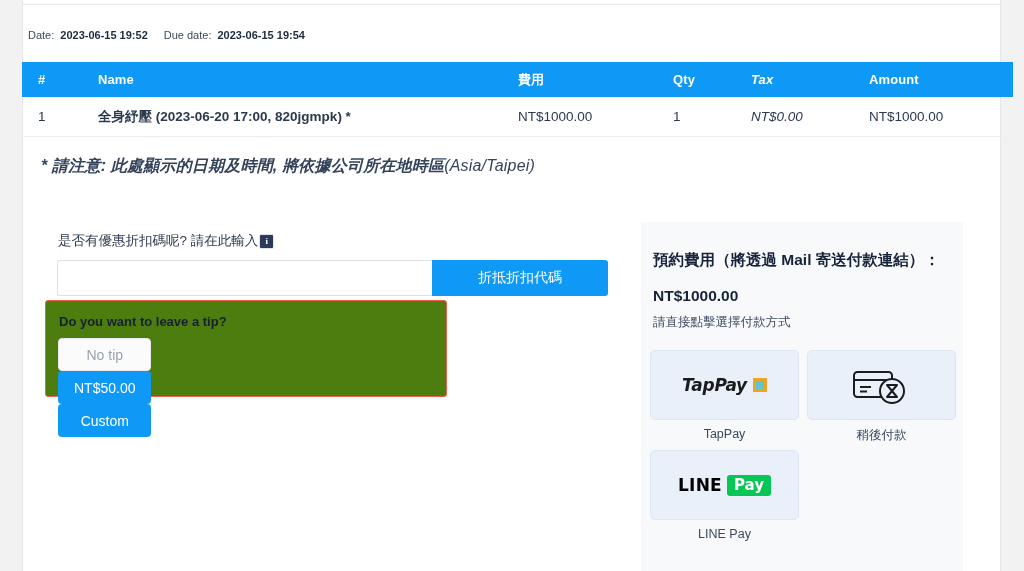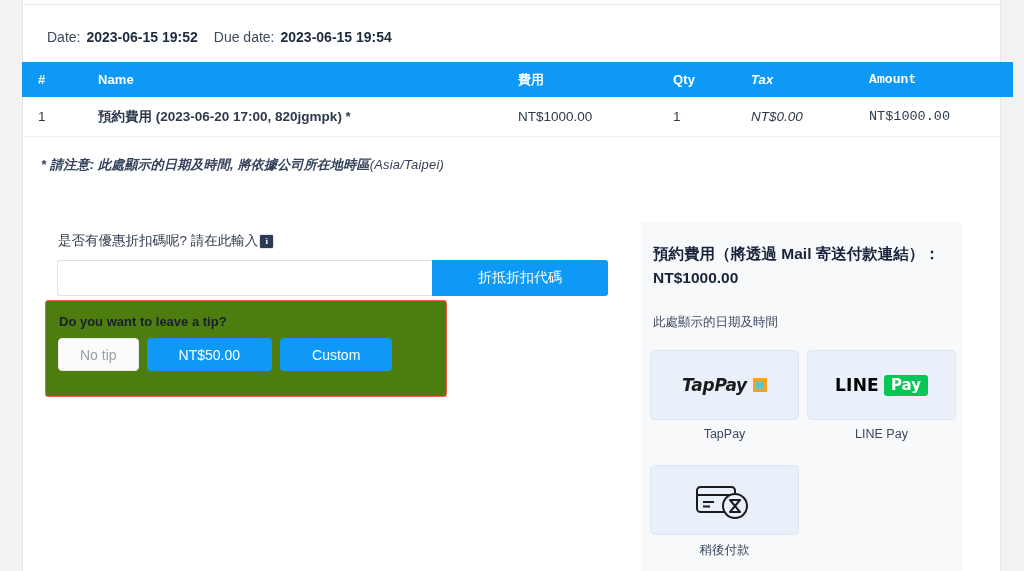--- a/index.html
+++ b/index.html
@@ -46,22 +46,22 @@
   .top-rule {
     position: absolute;
     left: 23px; top: 4px;
     width: 978px; height: 1px;
     background: #e8e8e8;
   }
 
   
   .date-line {
     position: absolute;
-    left: 47px; top: 29px;
-    font-size: 14px;
+    left: 28px; top: 29px;
+    font-size: 11px;
     color: #2e3a4d;
     white-space: nowrap;
   }
   .date-line .lbl {
     font-weight: 400;
     color: #3d4a5c;
   }
   .date-line .val {
     font-weight: 700;
     color: #1d2b3f;
@@ -94,30 +94,30 @@
     height: 39px;
     padding: 0;
     vertical-align: middle;
     border-bottom: 1px solid #efefef;
   }
   .c-num   { width: 60px;  padding-left: 16px !important; }
   .c-name  { width: 420px; margin-left: 36px; }
   .c-fee   { width: 155px; }
   .c-qty   { width: 78px;  }
   .c-tax   { width: 118px; font-style: italic; }
-  .c-amt   { width: 144px; font-family: Liberation Mono, monospace; }
+  .c-amt   { width: 144px; }
 
   .inv-table .c-name-inner .svc { font-weight: 700; }
   .inv-table .c-name-inner .meta { font-weight: 700; }
 
   
   .tz-note {
     position: absolute;
     left: 41px; top: 156px;
-    font-size: 13px;
+    font-size: 16px;
     font-style: italic;
     font-weight: 600;
     color: #34425a;
     letter-spacing: .2px;
   }
   .tz-note .tz-zone { font-weight: 400; }
 
   
   .coupon-label {
     position: absolute;
@@ -189,25 +189,25 @@
     position: absolute;
     left: 13px; top: 13px;
     font-size: 13px;
     font-weight: 700;
     color: #16202e;
   }
   .tip-buttons {
     position: absolute;
     left: 12px; top: 37px;
     display: flex;
-    gap: 8px;
+    flex-direction: column;
   }
   .tip-btn {
     height: 33px;
-    padding: 0 32px;
+    padding: 0 16px;
     min-width: 46px;
     border-radius: 4px;
     border: none;
     background: #0d99f5;
     color: #ffffff;
     font-size: 14px;
     font-family: "Liberation Sans", sans-serif;
     cursor: pointer;
     display: inline-flex;
     align-items: center;
@@ -228,37 +228,37 @@
     width: 322px; height: 360px;
     background: #f8f9fb;
     box-sizing: border-box;
   }
   .pay-title {
     position: absolute;
     left: 12px; top: 20px;
     width: 300px;
     font-size: 15.5px;
     font-weight: 700;
-    line-height: 24px;
+    line-height: 36px;
     color: #17233a;
   }
   .pay-sub {
     position: absolute;
     left: 12px; top: 92px;
     font-size: 12.5px;
     color: #3e4a60;
   }
 
   .pay-grid {
     position: absolute;
     left: 9px; top: 128px;
     width: 310px;
     display: flex;
     flex-wrap: wrap;
-    gap: 24px 8px;
+    gap: 6px 8px;
   }
   .pay-cell {
     width: 149px;
   }
   .pay-card {
     width: 149px;
     height: 70px;
     background: #e9f0fa;
     border: 1px solid #dde6f3;
     border-radius: 5px;
@@ -345,21 +345,21 @@
         <th class="c-qty">Qty</th>
         <th class="c-tax">Tax</th>
         <th class="c-amt">Amount</th>
       </tr>
     </thead>
     <tbody>
       <tr>
         <td class="c-num">1</td>
         <td class="c-name">
           <span class="c-name-inner">
-            <span class="svc">預約費用</span>
+            <span class="svc">全身紓壓</span>
             <span class="meta">(2023-06-20 17:00, 820jgmpk) *</span>
           </span>
         </td>
         <td class="c-fee">NT$1000.00</td>
         <td class="c-qty">1</td>
         <td class="c-tax">NT$0.00</td>
         <td class="c-amt">NT$1000.00</td>
       </tr>
     </tbody>
   </table>
@@ -382,54 +382,54 @@
     <div class="tip-title">Do you want to leave a tip?</div>
     <div class="tip-buttons">
       <button class="tip-btn muted">No tip</button>
       <button class="tip-btn">NT$50.00</button>
       <button class="tip-btn">Custom</button>
     </div>
   </div>
 
   <div class="pay-panel">
     <div class="pay-title">預約費用（將透過 Mail 寄送付款連結）： NT$1000.00</div>
-    <div class="pay-sub">此處顯示的日期及時間</div>
+    <div class="pay-sub">請直接點擊選擇付款方式</div>
 
     <div class="pay-grid">
 
       <div class="pay-cell">
         <div class="pay-card">
           <span class="tappay-logo">
             <span class="tappay-word">TapPay</span>
             <span class="tappay-sq"></span>
           </span>
         </div>
         <div class="pay-cap">TapPay</div>
-      </div>
-
-      <div class="pay-cell">
-        <div class="pay-card">
-          <span class="linepay-logo">
-            <span class="linepay-word">LINE</span>
-            <span class="linepay-chip">Pay</span>
-          </span>
-        </div>
-        <div class="pay-cap">LINE Pay</div>
       </div>
 
       <div class="pay-cell">
         <div class="pay-card">
           <svg class="paylater-icon" width="62" height="42" viewBox="0 0 62 42">
             <rect x="3" y="8" width="38" height="25" rx="3.5" ry="3.5" fill="none" stroke="#1c1c1c" stroke-width="2"></rect>
             <line x1="3" y1="16" x2="41" y2="16" stroke="#1c1c1c" stroke-width="2"></line>
             <line x1="9" y1="23" x2="20" y2="23" stroke="#1c1c1c" stroke-width="2"></line>
             <line x1="9" y1="27.5" x2="16" y2="27.5" stroke="#1c1c1c" stroke-width="2"></line>
             <circle cx="41" cy="27" r="12" fill="#e9f0fa" stroke="#1c1c1c" stroke-width="2"></circle>
             <path d="M36 21 H46 L41 27 L46 33 H36 L41 27 Z" fill="none" stroke="#1c1c1c" stroke-width="2" stroke-linejoin="round"></path>
           </svg>
         </div>
         <div class="pay-cap">稍後付款</div>
       </div>
 
+      <div class="pay-cell">
+        <div class="pay-card">
+          <span class="linepay-logo">
+            <span class="linepay-word">LINE</span>
+            <span class="linepay-chip">Pay</span>
+          </span>
+        </div>
+        <div class="pay-cap">LINE Pay</div>
+      </div>
+
     </div>
   </div>
 
 </div>
 
 </body></html>

